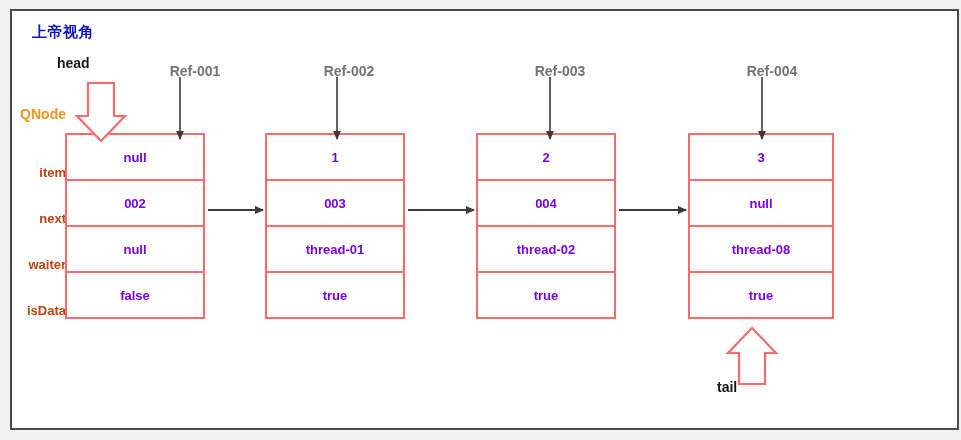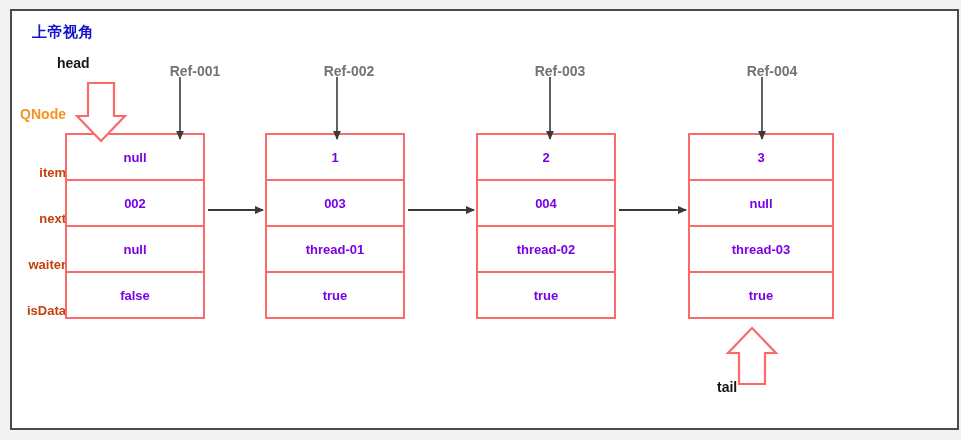--- a/index.html
+++ b/index.html
@@ -149,21 +149,21 @@
   <div class="abs node" style="left:464px;width:140px">
     <div class="cell">2</div>
     <div class="cell">004</div>
     <div class="cell">thread-02</div>
     <div class="cell">true</div>
   </div>
 
   <div class="abs node" style="left:676px;width:146px">
     <div class="cell">3</div>
     <div class="cell">null</div>
-    <div class="cell">thread-03</div>
+    <div class="cell">thread-08</div>
     <div class="cell">true</div>
   </div>
 
   <svg class="overlay" viewBox="0 0 949 421">
     <defs>
       <marker id="blkArrow" markerWidth="9" markerHeight="9" refX="8" refY="4.5" orient="auto" markerUnits="userSpaceOnUse">
         <path d="M0,0.6 L9,4.5 L0,8.4 z" fill="#3a3a3a"></path>
       </marker>
     </defs>
 

